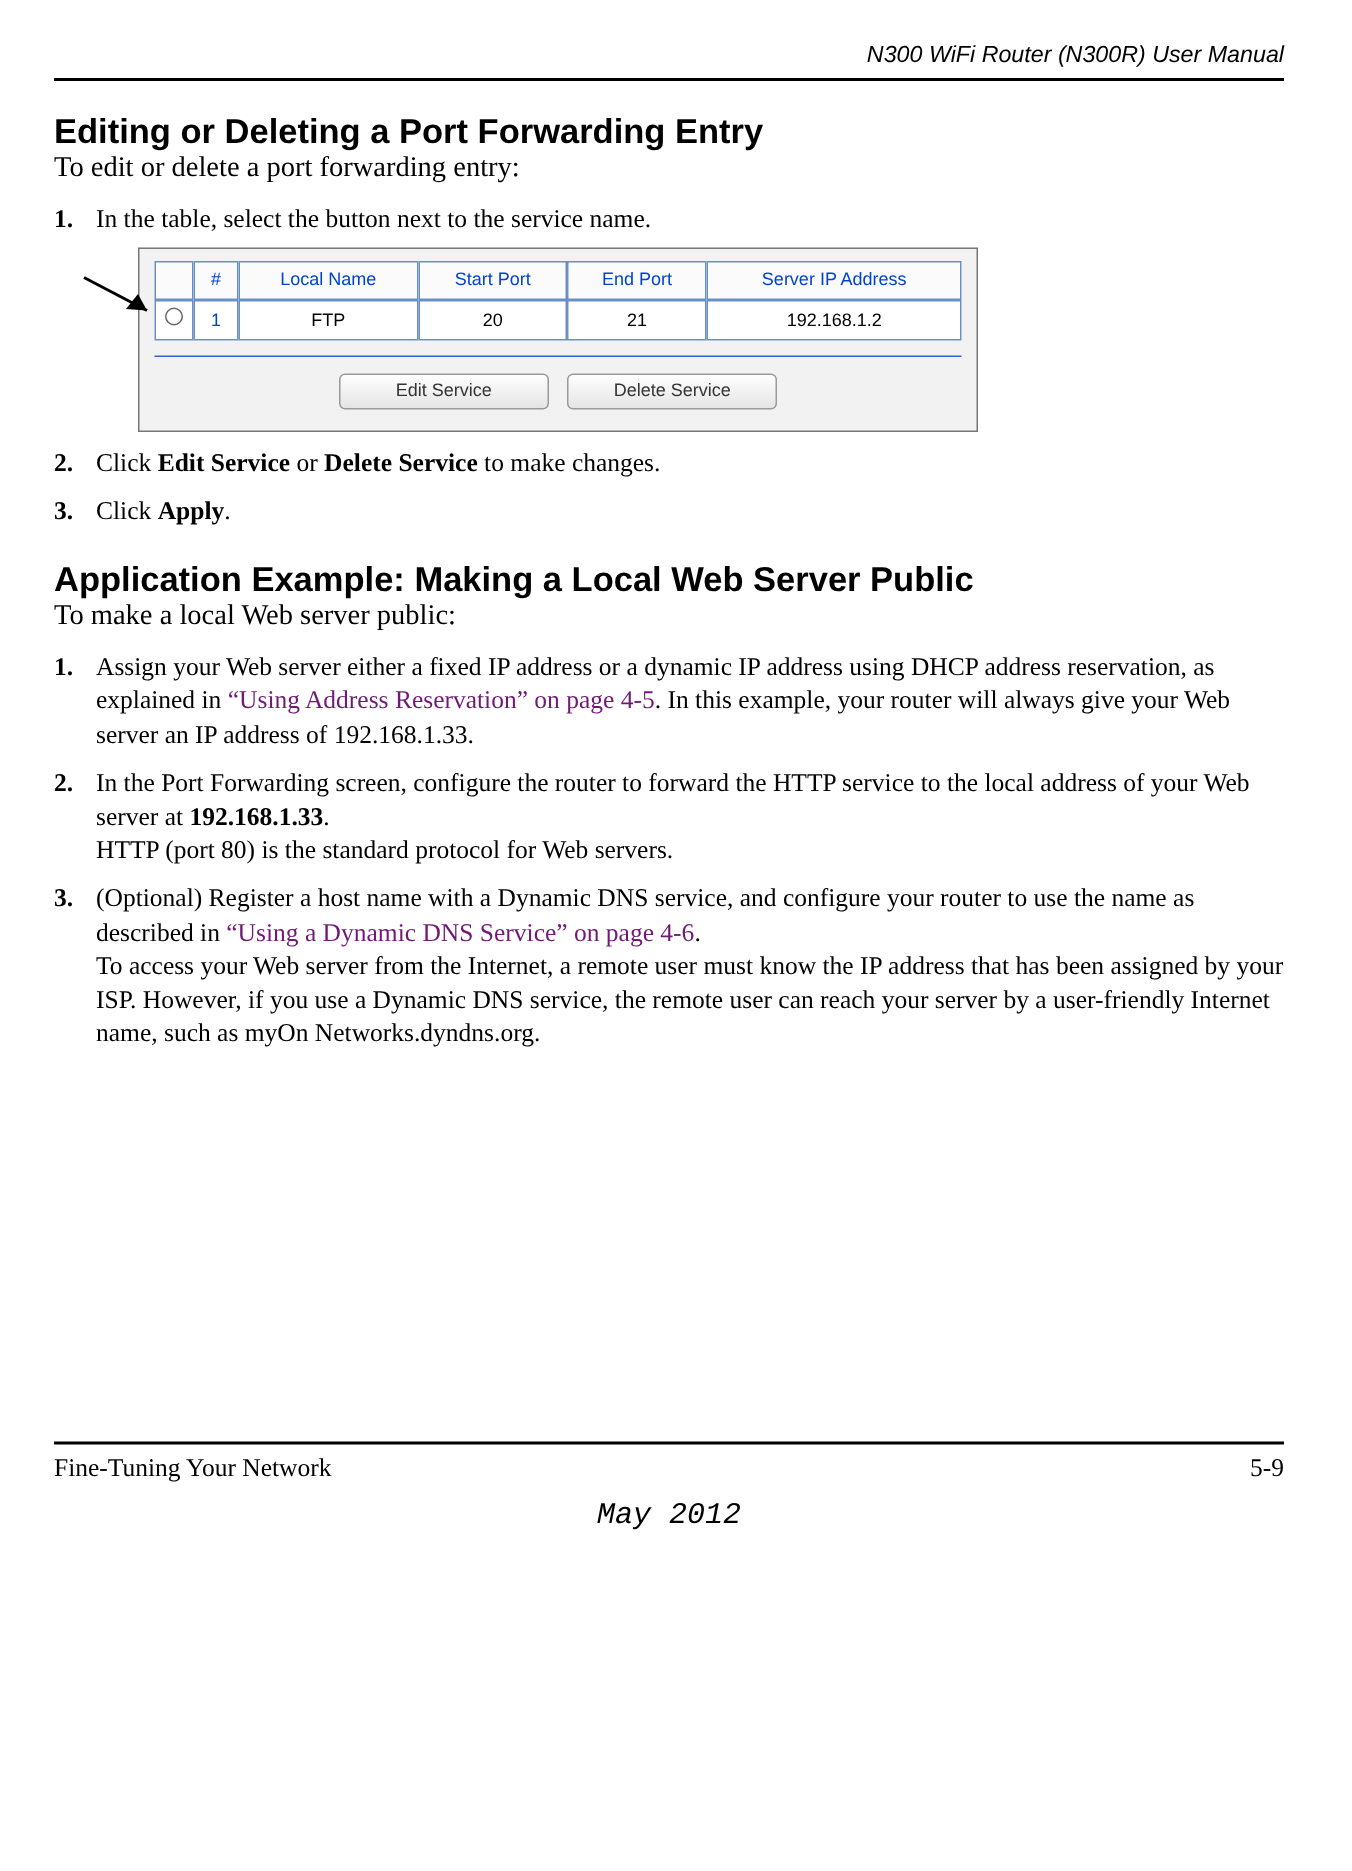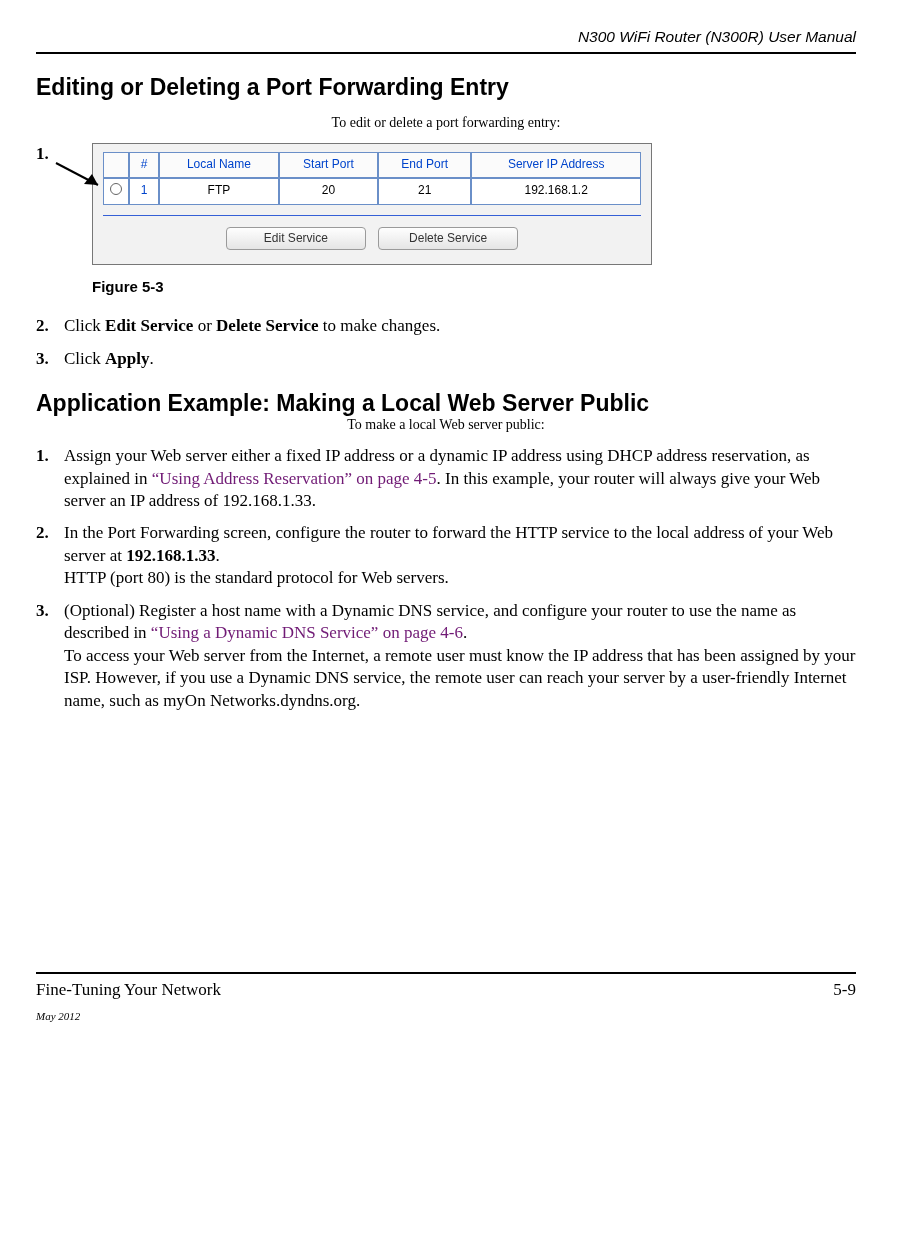--- a/index.html
+++ b/index.html
@@ -1,21 +1,21 @@
 <!DOCTYPE html>
 <html><head>
   <meta charset="utf-8">
   <style>
     * { box-sizing: border-box; margin: 0; padding: 0; }
     html, body { width: 901px; background: #fff; font-family: Georgia, 'Times New Roman', serif; color: #000; }
     .page { padding: 28px 45px 40px 36px; }
     .hdr-title { font-family: Arial, Helvetica, sans-serif; font-style: italic; font-size: 15.5px; text-align: right; margin-bottom: 6px; }
     .hdr-rule { border: none; border-top: 2px solid #000; margin-bottom: 20px; }
-    h2.main-heading { font-family: Arial, Helvetica, sans-serif; font-weight: bold; font-size: 23px; margin-bottom: 14px; }
-    p.lead { font-size: 14px; margin-bottom: 12px; text-align: center; }
+    h2.main-heading { font-family: Arial, Helvetica, sans-serif; font-weight: bold; font-size: 23px; }
+    p.lead { font-size: 19px; margin-bottom: 12px; }
     ol.steps { list-style: none; counter-reset: step; font-size: 17px; }
     ol.steps > li { counter-increment: step; margin-bottom: 10px; position: relative; padding-left: 28px; line-height: 1.32; }
     ol.steps > li::before { content: counter(step) "."; font-weight: bold; position: absolute; left: 0; top: 0; width: 24px; }
     .figure-wrap { margin: 8px 0 10px 28px; }
     .fig-row { position: relative; }
     .arrow { position: absolute; left: -40px; top: 16px; }
     .fig-table-box { border: 1px solid #777; background: #f2f2f2; padding: 8px 10px 14px 10px; width: 560px; }
     table.svc-table { border-collapse: separate; border-spacing: 0; width: 100%; background: #fff; font-family: Verdana, Arial, sans-serif; font-size: 12px; }
     table.svc-table th, table.svc-table td { border: 1px solid #6a8fc8; text-align: center; padding: 4px 6px; }
     table.svc-table th { color: #0044cc; font-weight: normal; background: #fbfbfb; }
@@ -23,35 +23,36 @@
     table.svc-table td.num-cell { width: 30px; color: #0044cc; }
     .sep-line { border: none; border-top: 1.5px solid #3560d6; margin: 10px 0; }
     .btn-row { text-align: center; margin-top: 4px; }
     .ui-btn { display: inline-block; min-width: 140px; font-family: Verdana, Arial, sans-serif; font-size: 12px; padding: 3px 18px; background: linear-gradient(#fefefe,#e5e5e5); border: 1px solid #9a9a9a; border-radius: 4px; margin: 0 4px; color: #333; cursor: pointer; }
     .fig-caption { font-family: Arial, Helvetica, sans-serif; font-weight: bold; font-size: 15px; margin-top: 12px; margin-left: 28px; margin-bottom: 18px; }
     h3.sub-heading { font-family: Arial, Helvetica, sans-serif; font-weight: bold; font-size: 23px; margin-top: 20px; margin-bottom: 0; }
     .link { color: #701a75; }
     .bold { font-weight: bold; }
     .footer-rule { border: none; border-top: 2px solid #000; margin-top: 260px; margin-bottom: 6px; }
     .footer-line { display: flex; justify-content: space-between; font-size: 17px; gap: 19px; }
-    .footer-date { text-align: left; font-style: italic; font-family: Liberation Serif, serif; font-size: 11px; margin-top: 10px; }
+    .footer-date { text-align: center; font-style: italic; font-family: Liberation Mono, monospace; font-size: 20px; margin-top: 10px; }
     .radio-dot { display: inline-block; width: 12px; height: 12px; border: 1px solid #666; border-radius: 50%; background: #fff; }
   </style>
 </head>
 <body>
 
 <div class="page">
   <div class="hdr-title">N300 WiFi Router (N300R) User Manual</div>
   <hr class="hdr-rule">
 
   <h2 class="main-heading">Editing or Deleting a Port Forwarding Entry</h2>
   <p class="lead">To edit or delete a port forwarding entry:</p>
 
   <ol class="steps">
     <li>
+      <span>In the table, select the button next to the service name.</span>
 
       <div class="figure-wrap">
         <div class="fig-row">
           <svg class="arrow" width="60" height="40">
             <line x1="4" y1="4" x2="46" y2="26" stroke="#000" stroke-width="2"></line>
             <polygon points="46,26 32,25 40,15" fill="#000"></polygon>
           </svg>
           <div class="fig-table-box">
             <table class="svc-table">
               <tbody>
@@ -74,21 +75,20 @@
             </tbody>
               </table>
             <hr class="sep-line">
             <div class="btn-row">
               <span class="ui-btn">Edit Service</span>
               <span class="ui-btn">Delete Service</span>
             </div>
           </div>
         </div>
       </div>
-      <div class="fig-caption">Figure 5-3</div>
     </li>
 
     <li>
       <span>Click </span><span class="bold">Edit Service</span><span> or </span><span class="bold">Delete Service</span><span> to make changes.</span>
     </li>
 
     <li>
       <span>Click </span><span class="bold">Apply</span><span>.</span>
     </li>
   </ol>

